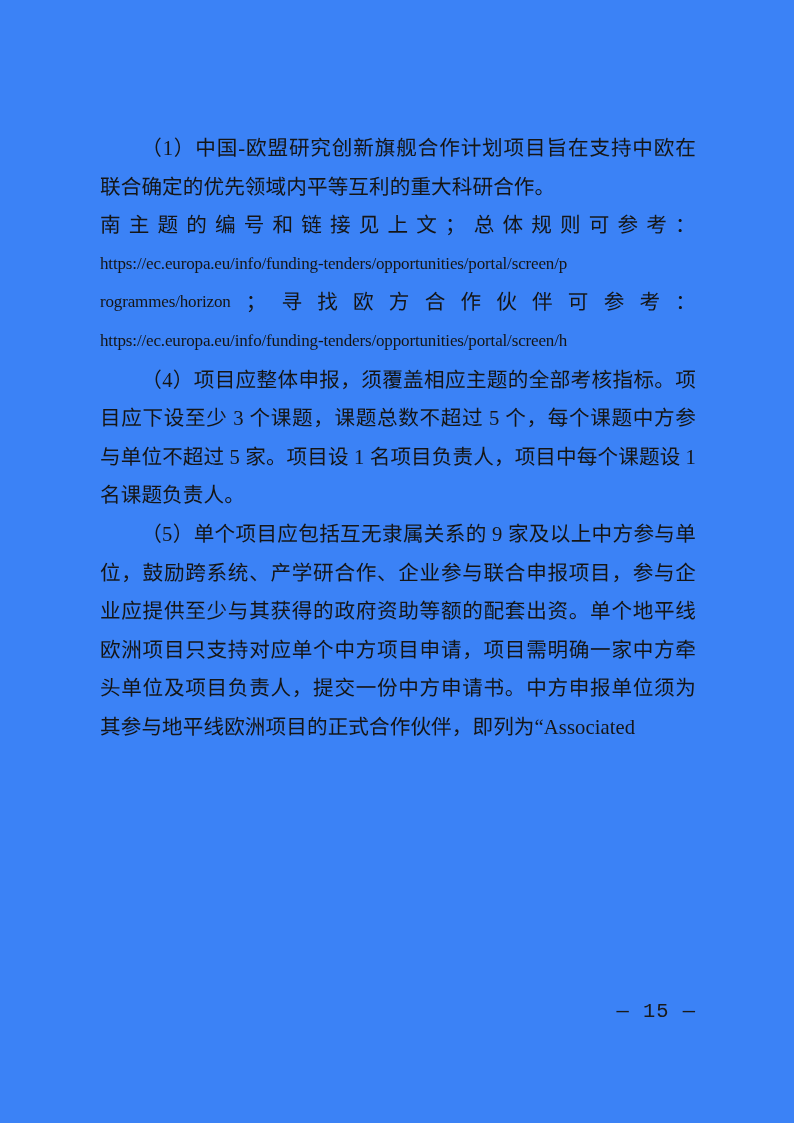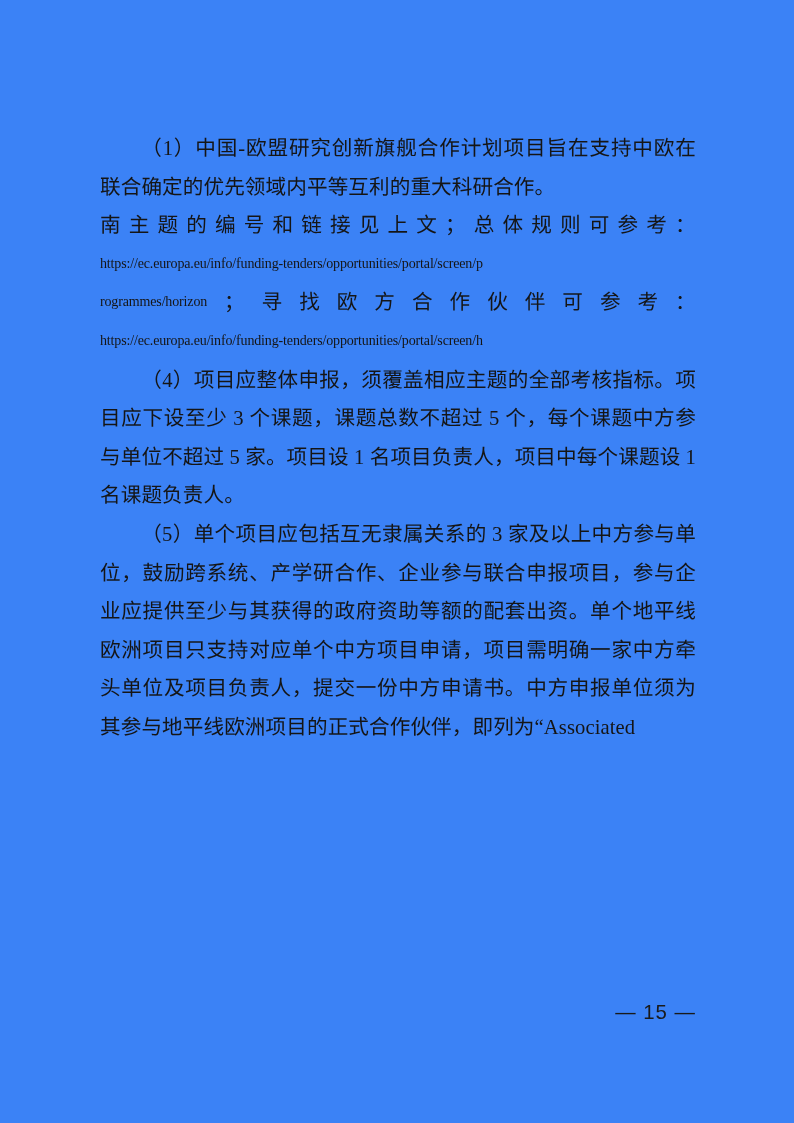--- a/index.html
+++ b/index.html
@@ -58,34 +58,34 @@
     white-space: nowrap;
   }
   .line.justified > span { display: inline-block; }
 
   .indent { text-indent: 2em; }
   .noindent { text-indent: 0; }
 
   .url {
     font-family: "Liberation Serif", "DejaVu Serif", serif;
     letter-spacing: -0.15px;
-    font-size: 14px;
+    font-size: 17px;
   }
 
   #page-number {
     position: absolute;
     left: 0;
     top: 1000px;
     width: 696px;
     text-align: right;
     font-size: 20.4px;
     line-height: 24px;
     letter-spacing: 1px;
     color: #1a1a1a;
-    font-family: Liberation Sans, sans-serif;
+    font-family: Liberation Mono, monospace;
   }
 </style>
 </head>
 <body>
 
 <div id="page">
 
   <div id="text-body">
 
     <p class="para">（1）中国-欧盟研究创新旗舰合作计划项目旨在支持中欧在联合确定的优先领域内平等互利的重大科研合作。</p>
@@ -130,19 +130,19 @@
           <span>可</span>
           <span>参</span>
           <span>考</span>
           <span>：</span>
         </span>
       <span class="line url">https://ec.europa.eu/info/funding-tenders/opportunities/portal/screen/h</span>
     </div>
 
     <p class="para">（4）项目应整体申报，须覆盖相应主题的全部考核指标。项目应下设至少 3 个课题，课题总数不超过 5 个，每个课题中方参与单位不超过 5 家。项目设 1 名项目负责人，项目中每个课题设 1 名课题负责人。</p>
 
-    <p class="para">（5）单个项目应包括互无隶属关系的 3 家及以上中方参与单位，鼓励跨系统、产学研合作、企业参与联合申报项目，参与企业应提供至少与其获得的政府资助等额的配套出资。单个地平线欧洲项目只支持对应单个中方项目申请，项目需明确一家中方牵头单位及项目负责人，提交一份中方申请书。中方申报单位须为其参与地平线欧洲项目的正式合作伙伴，即列为“Associated</p>
+    <p class="para">（5）单个项目应包括互无隶属关系的 9 家及以上中方参与单位，鼓励跨系统、产学研合作、企业参与联合申报项目，参与企业应提供至少与其获得的政府资助等额的配套出资。单个地平线欧洲项目只支持对应单个中方项目申请，项目需明确一家中方牵头单位及项目负责人，提交一份中方申请书。中方申报单位须为其参与地平线欧洲项目的正式合作伙伴，即列为“Associated</p>
 
   </div>
 
   <div id="page-number">— 15 —</div>
 
 </div>
 
 </body></html>

